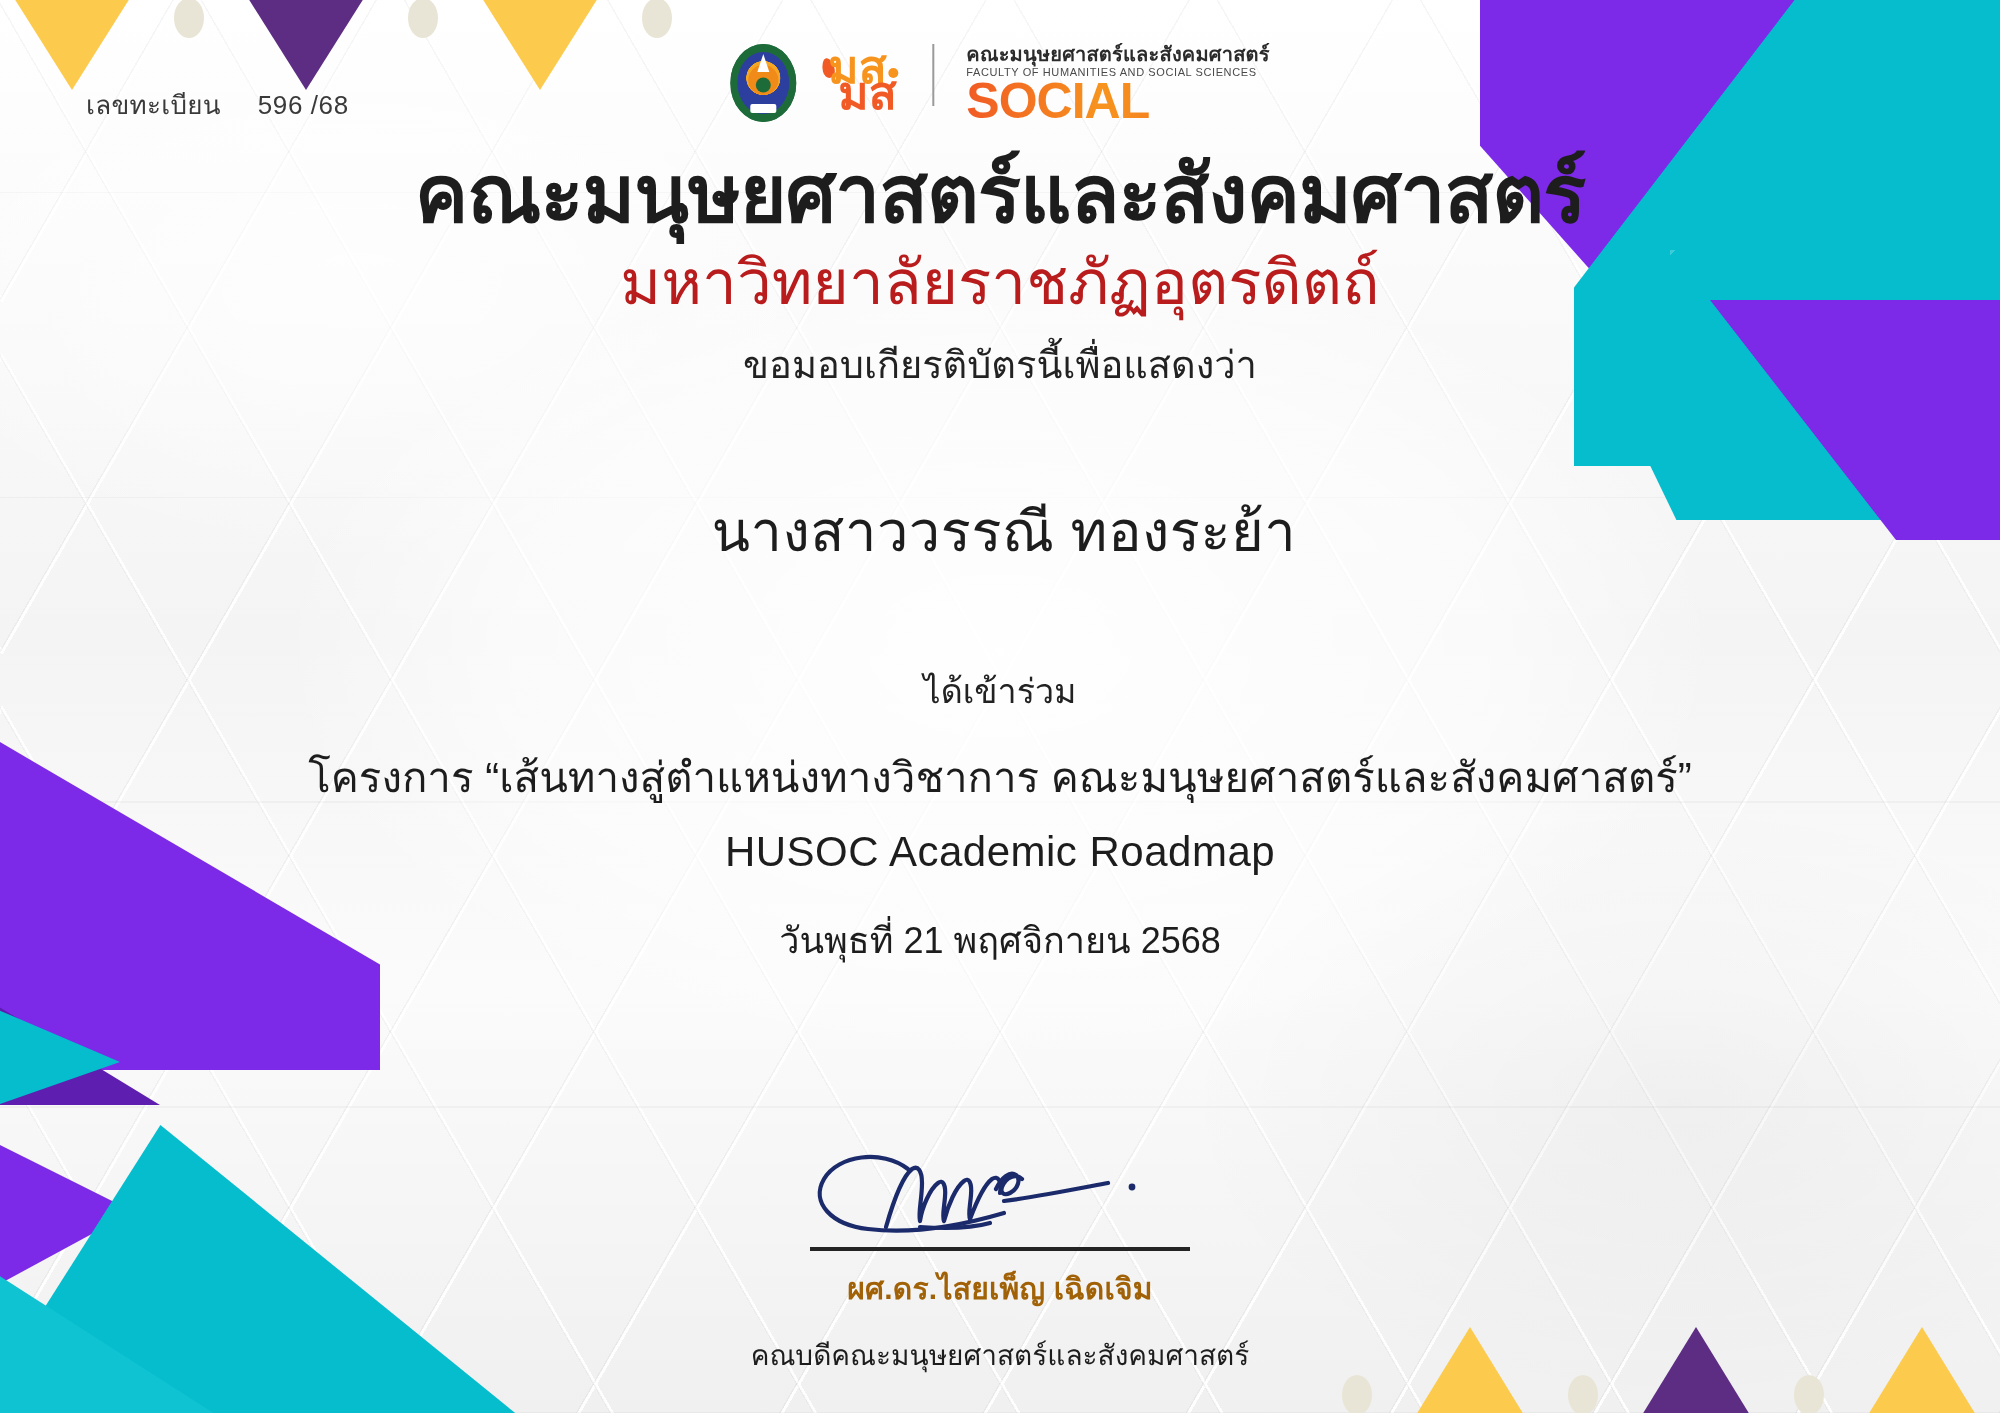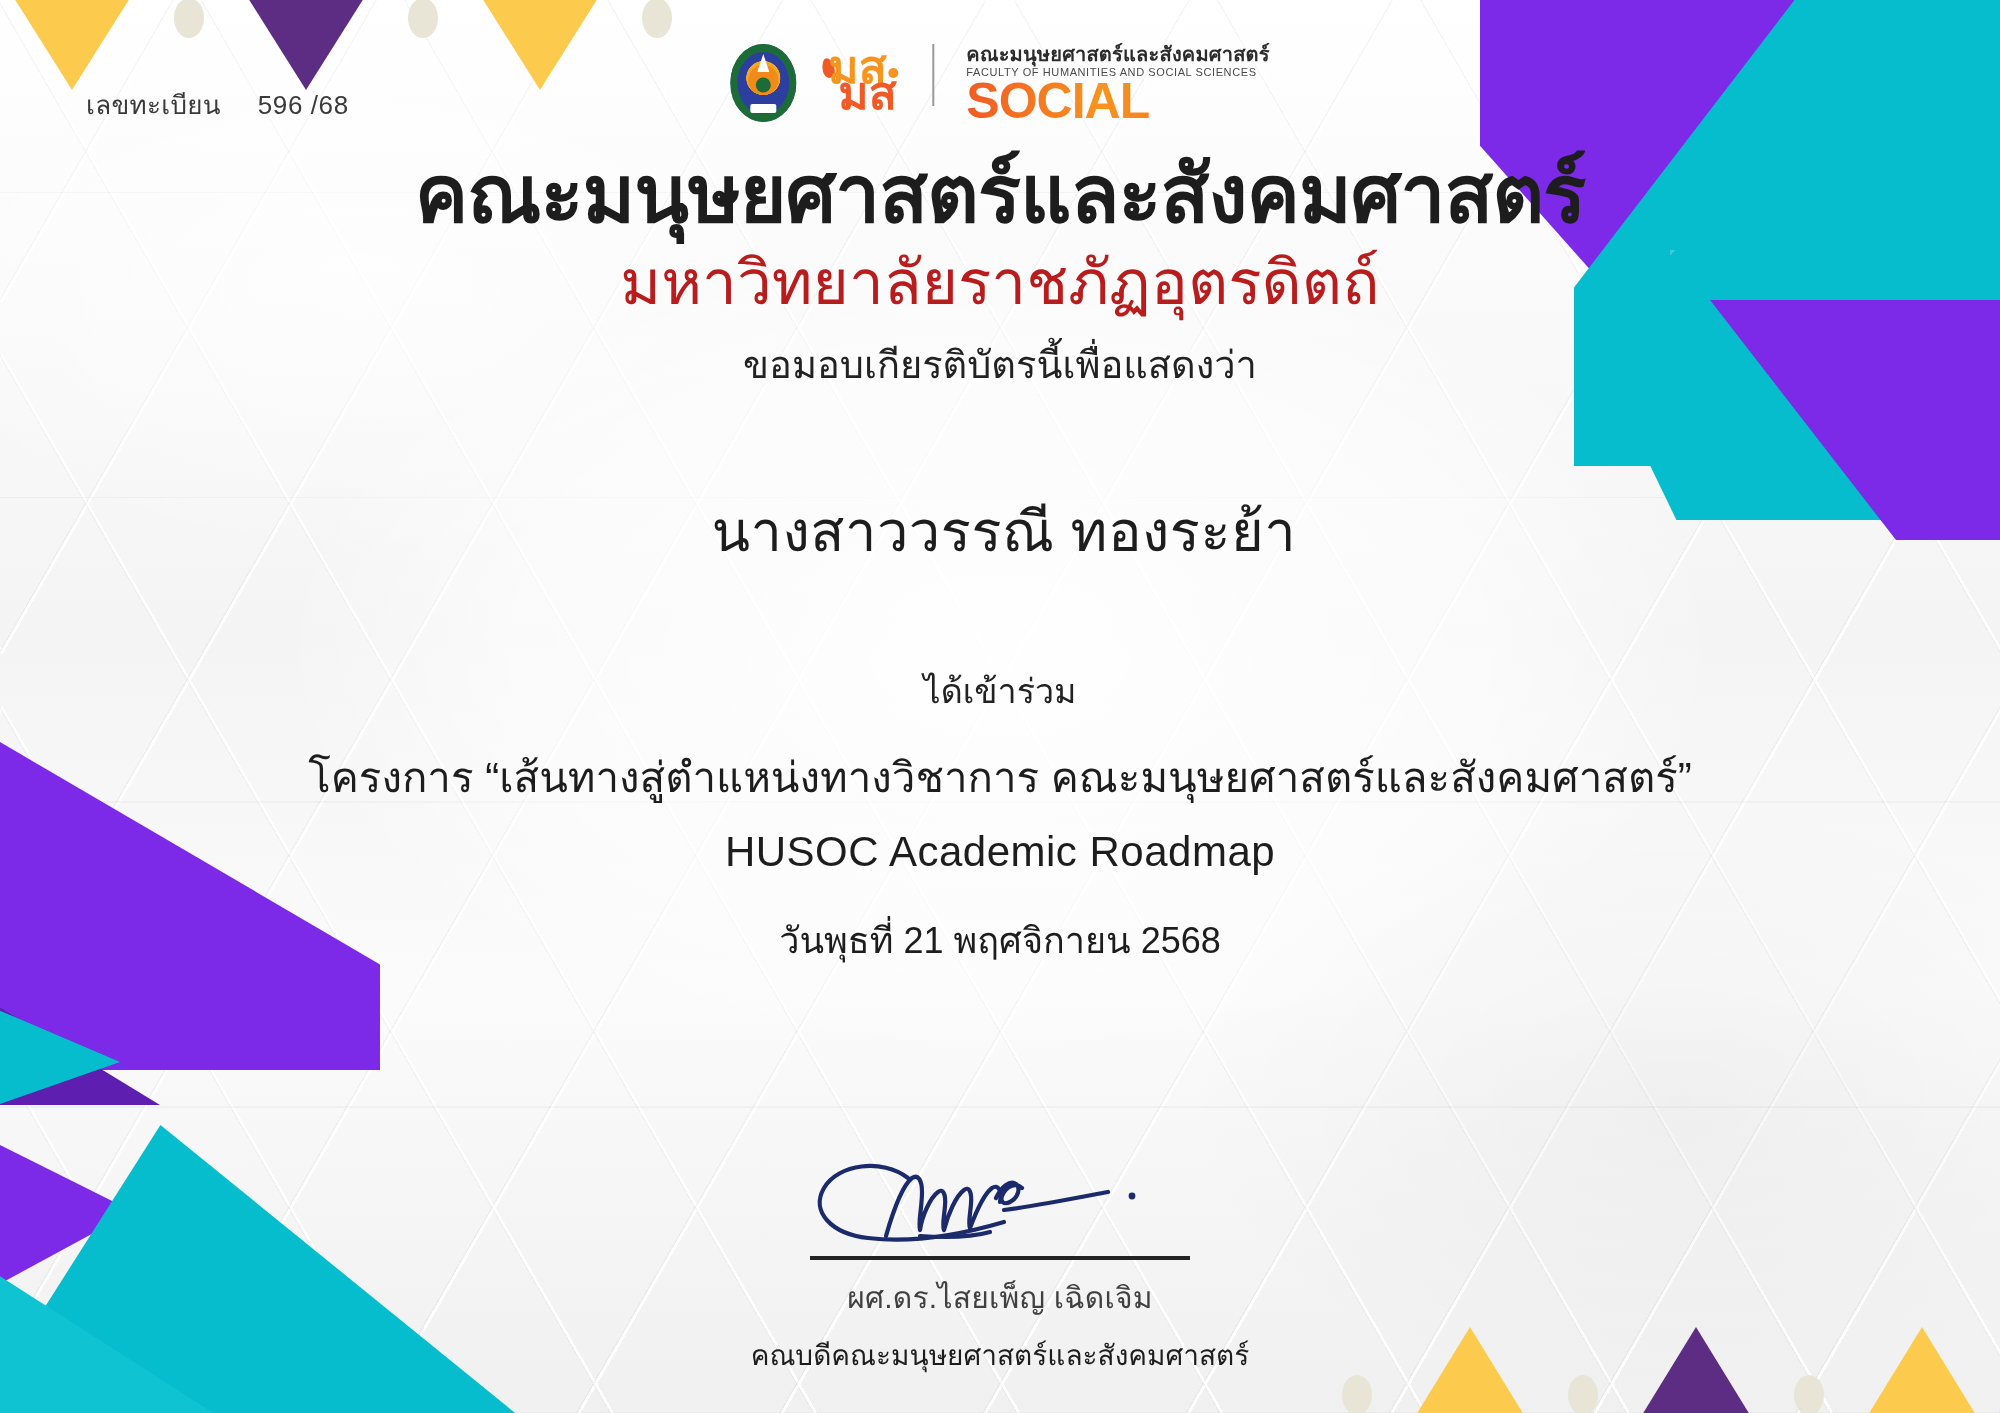--- a/index.html
+++ b/index.html
@@ -274,25 +274,25 @@
   .sign-block {
     position:absolute; left:50%; transform:translateX(-50%);
     bottom:36px; width:560px; text-align:center; z-index:6;
   }
   .sign-svg { display:block; margin:0 auto -6px; }
   .sign-rule {
     width:380px; height:4px; background:#232323;
     margin:0 auto 14px;
   }
   .sign-name {
-    font-size:30px; font-weight:400; color:#404040;
+    font-size:30px; font-weight:700; color:#a16207;
     letter-spacing:.2px;
   }
   .sign-role {
-    font-size:28px; color:#1d1d1d; margin-top:12px;
+    font-size:28px; color:#1d1d1d; margin-top:21px;
   }
 </style>
 </head>
 <body>
 
 <div id="cert">
 
   <div class="hex-bg"></div>
   <div class="hex-sheen"></div>
 

